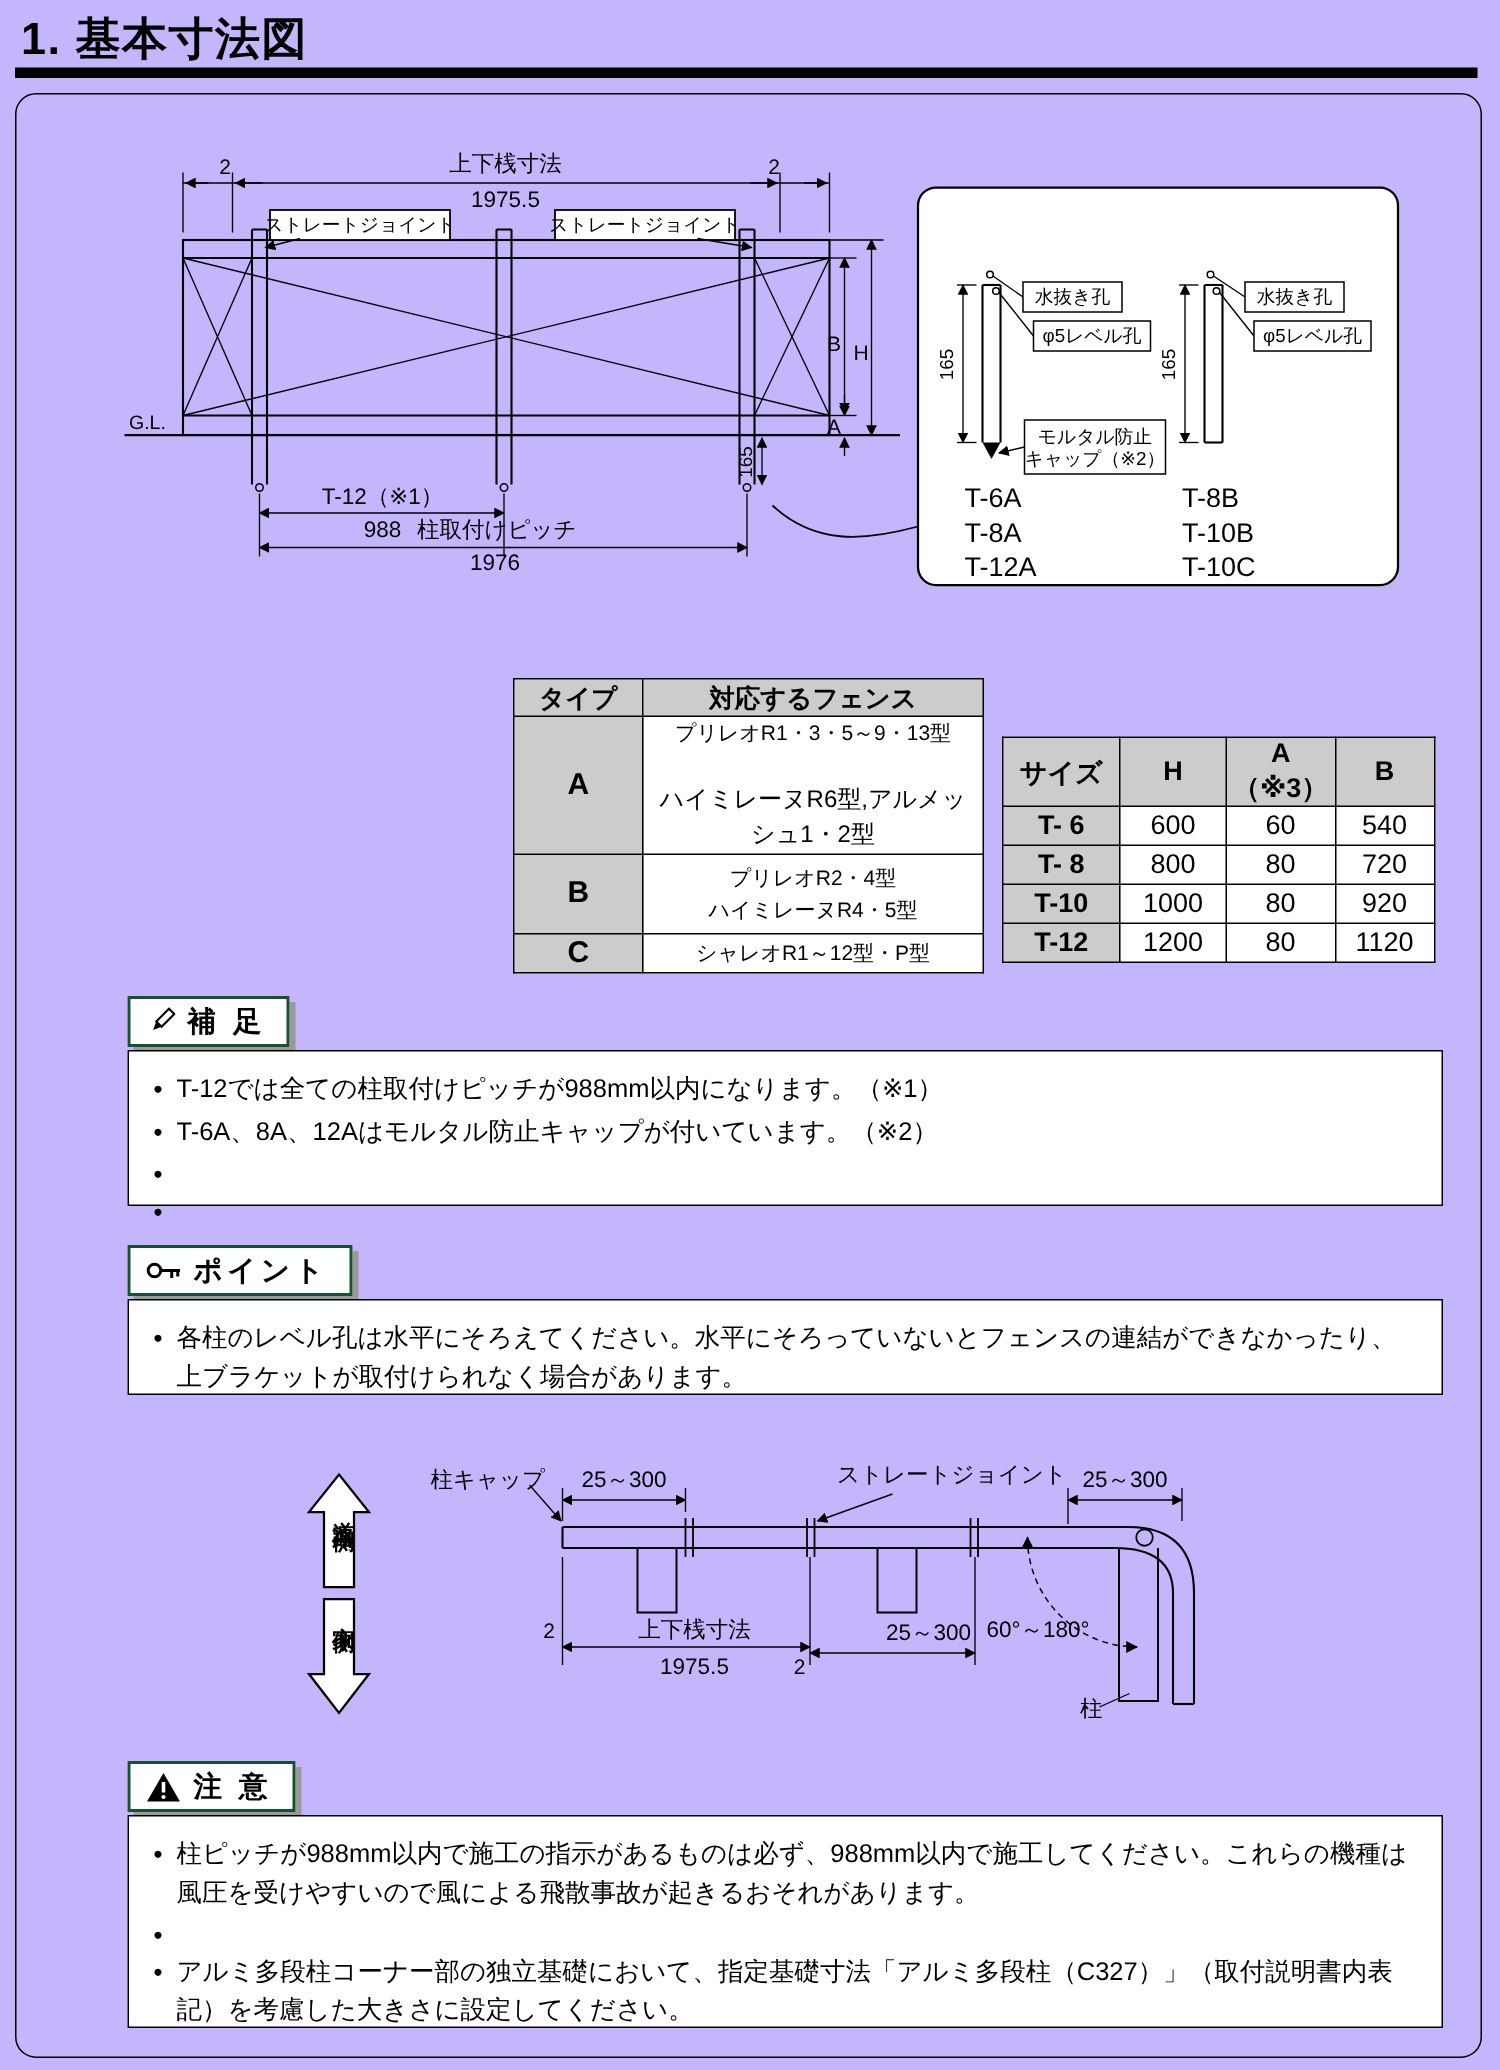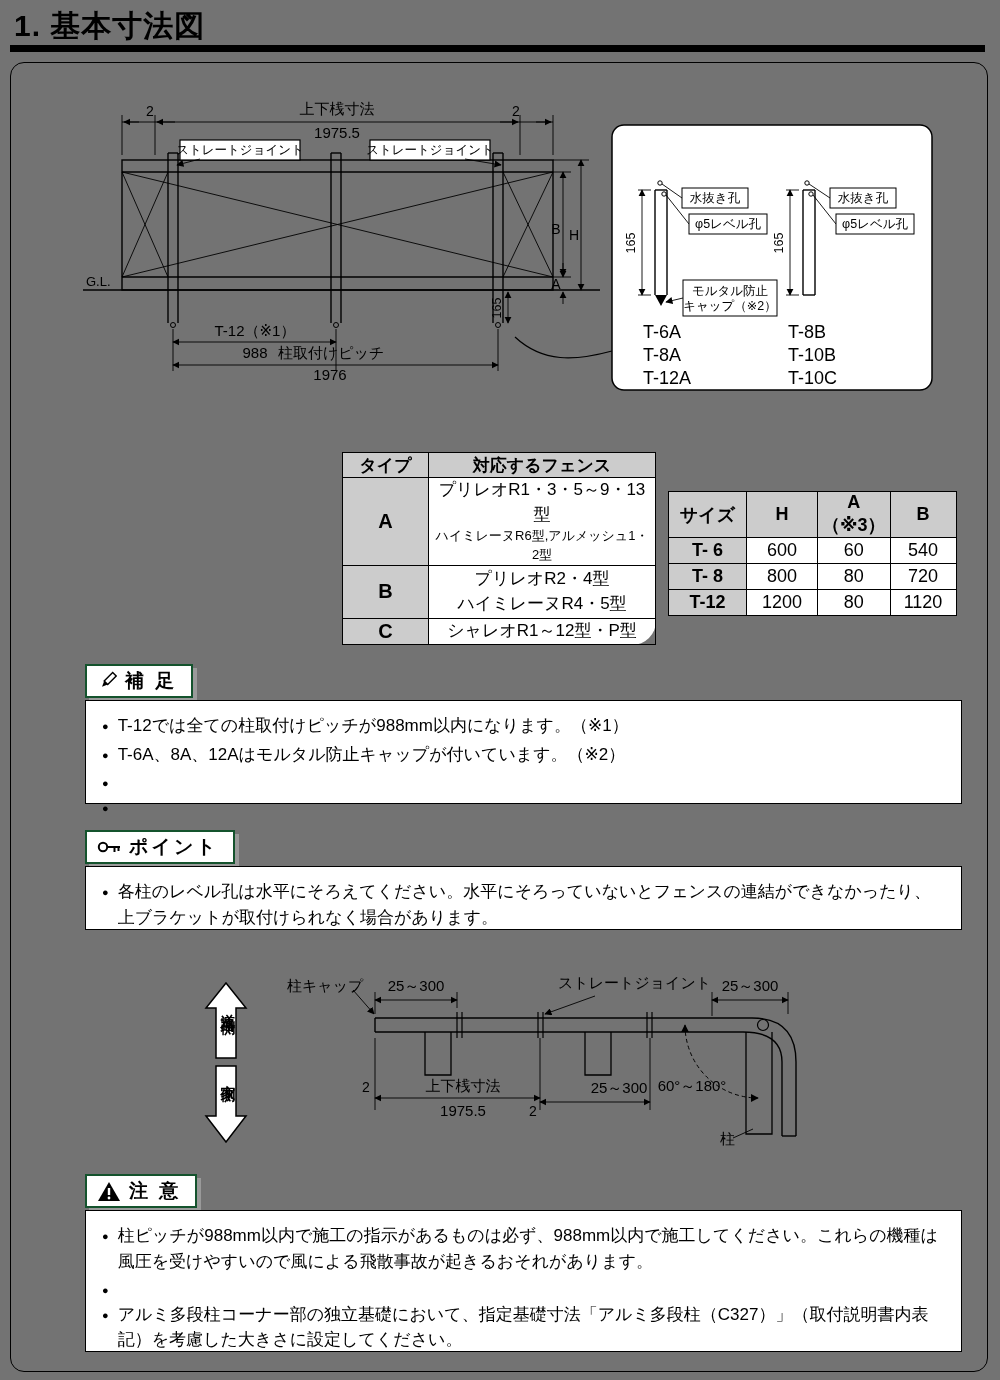--- a/index.html
+++ b/index.html
@@ -1,31 +1,31 @@
 <!DOCTYPE html>
 <html><head>
 <meta charset="utf-8">
 <style>
   html,body{margin:0;padding:0;background:#fff;}
   body{font-family:"Liberation Sans","DejaVu Sans",sans-serif;color:#000;}
-  .page{position:relative;width:1000px;height:1380px;background:#737373;overflow:hidden;}
+  .page{position:relative;width:1000px;height:1380px;background:#c4b5fd;overflow:hidden;}
   .abs{position:absolute;}
   .page-title{position:absolute;left:14px;top:6px;font-size:30px;font-weight:bold;letter-spacing:1px;}
   .title-bar{position:absolute;left:10px;top:45px;width:975px;height:7px;background:#000;}
   .main-box{position:absolute;left:10px;top:62px;width:976px;height:1308px;border:1.5px solid #000;border-radius:14px;}
   svg text{font-family:"Liberation Sans","DejaVu Sans",sans-serif;}
   
   table{border-collapse:collapse;position:absolute;background:#fff;}
-  .t1{left:342px;top:452px;border-radius:24px;}
+  .t1{left:342px;top:452px;}
   .t1 th,.t1 td{border:1.5px solid #000;padding:0 4px;}
   .t1 th{background:#ccc;font-size:17px;font-weight:bold;height:24px;}
   .t1 td.type{background:#ccc;font-size:20px;font-weight:bold;text-align:center;}
   .t1 td.fence{text-align:center;}
-  .t1 .l1{font-size:17px;line-height:1.45;}
-  .t1 .l2{font-size:13px;line-height:1.45;}
+  .t1 .l1{font-size:14px;line-height:1.45;}
+  .t1 .l2{font-size:16px;line-height:1.45;margin-top:24px;}
   .t2{left:668px;top:452px;margin-top:39px;}
   .t2 th,.t2 td{border:1.5px solid #000;text-align:center;padding:0 4px;height:25px;font-size:18px;}
   .t2 th{background:#ccc;font-weight:bold;}
   .t2 td.szname{background:#ccc;font-weight:bold;}
   .tbl-title{position:absolute;left:340px;top:428px;font-size:17px;border-bottom:1.5px solid #000;padding-bottom:1px;}
   
   .note-label{position:absolute;display:inline-flex;align-items:center;gap:8px;background:#fff;border:2px solid #14532d;box-shadow:4px 4px 0 #9a9a9a;padding:2px 14px 2px 10px;font-size:19px;font-weight:bold;letter-spacing:3px;}
   .note-box{position:absolute;border:1.5px solid #000;background:#fff;padding:9px 16px;}
   .bullet{display:flex;gap:9px;font-size:17px;line-height:1.5;margin:3px 0;}
   .bullet .dot{font-size:11px;padding-top:5px;flex:0 0 auto;}
@@ -254,20 +254,26 @@
       <td class="szname">T- 6</td>
       <td>600</td>
       <td>60</td>
       <td>540</td>
     </tr>
     <tr>
       <td class="szname">T- 8</td>
       <td>800</td>
       <td>80</td>
       <td>720</td>
+    </tr>
+    <tr>
+      <td class="szname">T-10</td>
+      <td>1000</td>
+      <td>80</td>
+      <td>920</td>
     </tr>
     <tr>
       <td class="szname">T-12</td>
       <td>1200</td>
       <td>80</td>
       <td>1120</td>
     </tr>
   </tbody>
     </table>
 

